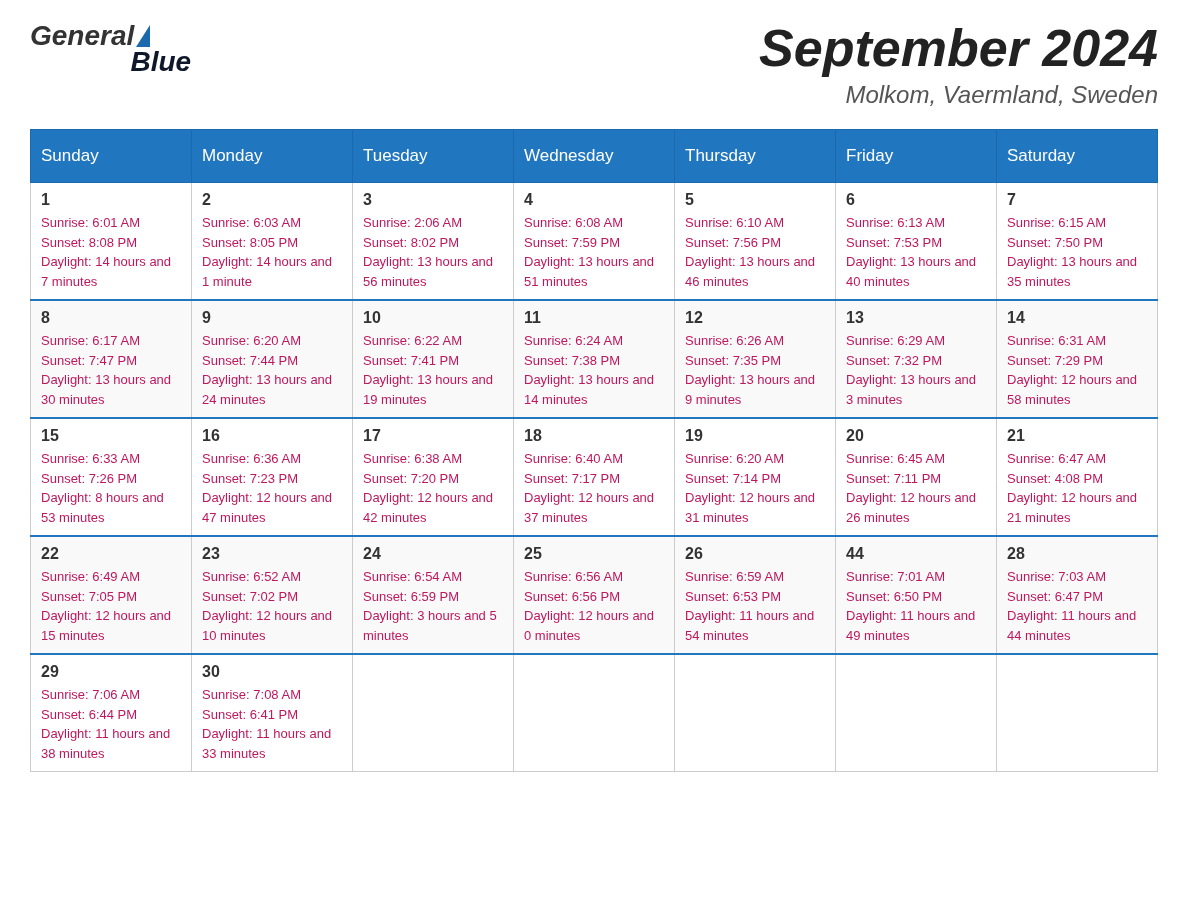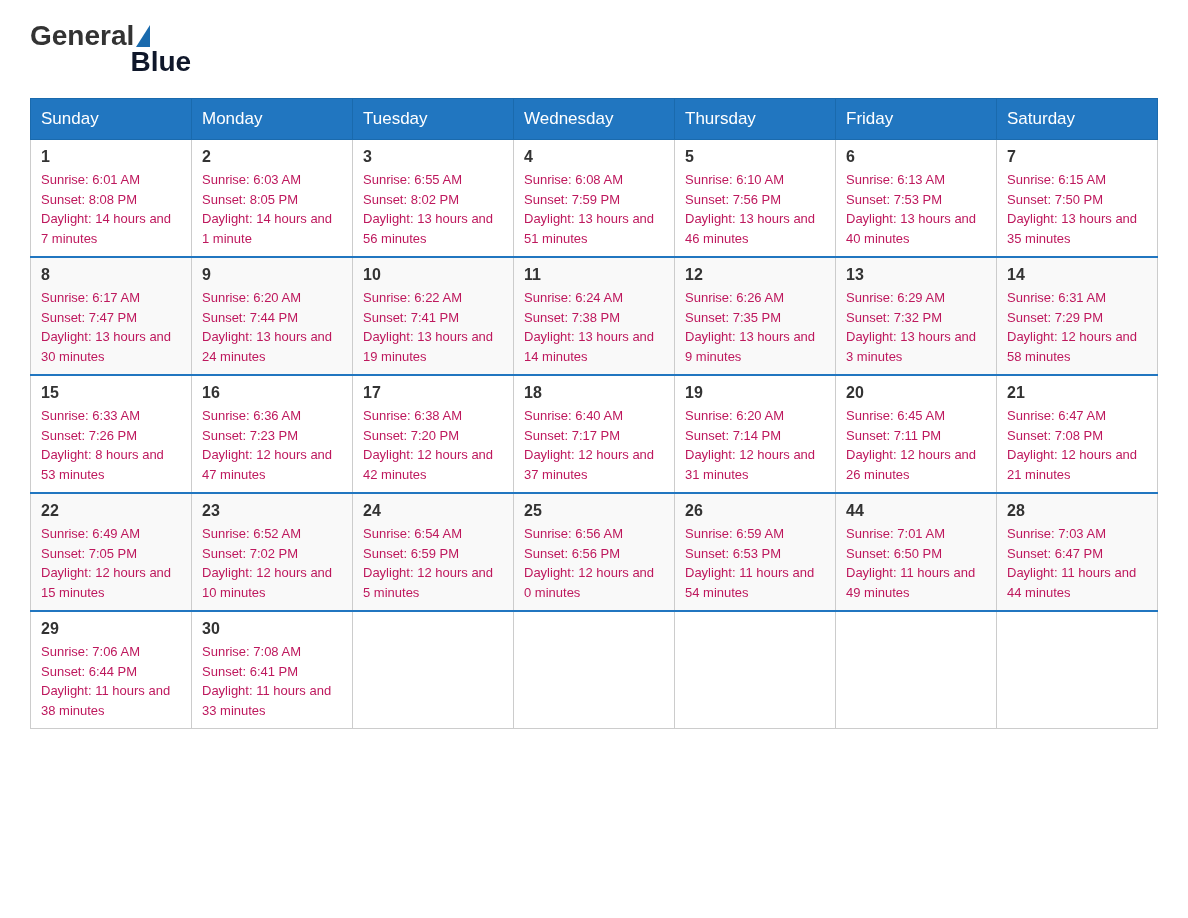--- a/index.html
+++ b/index.html
@@ -8,20 +8,21 @@
       background: #fff;
       padding: 20px 30px;
       width: 1188px;
       min-height: 918px;
     }
     .header {
       display: flex;
       justify-content: space-between;
       align-items: flex-start;
       margin-bottom: 20px;
+      font-style: italic;
     }
     .logo {
       display: flex;
       flex-direction: column;
       align-items: flex-start;
     }
     .logo-text {
       display: flex;
       align-items: center;
       font-size: 28px;
@@ -59,21 +60,21 @@
     }
     .calendar-table {
       width: 100%;
       border-collapse: collapse;
       border: 1px solid #aaa;
     }
     .calendar-table th {
       background-color: #2176c0;
       color: #fff;
       font-size: 17px;
-      padding: 10px 10px;
+      padding: 16px 10px;
       text-align: left;
       border: 1px solid #1a6aad;
       font-weight: normal;
     }
     .calendar-table td {
       vertical-align: top;
       padding: 8px 10px;
       border: 1px solid #ccc;
       width: 14.28%;
       min-height: 90px;
@@ -108,20 +109,24 @@
 <div class="header">
   <div class="logo">
     <div class="logo-text">
       <span class="logo-general">General</span>
       <span class="logo-triangle"></span>
     </div>
     <div style="display:flex; align-items:center; margin-top:-6px;">
       <span style="color:#333; font-size:28px; font-weight:bold; visibility:hidden;">Genera</span>
       <span class="logo-blue" style="margin-left:4px;">Blue</span>
     </div>
+  </div>
+  <div class="title-section">
+    <div class="calendar-title">September 2024</div>
+    <div class="calendar-subtitle">Molkom, Vaermland, Sweden</div>
   </div>
 </div>
 
 <table class="calendar-table">
   <thead>
     <tr>
       <th>Sunday</th>
       <th>Monday</th>
       <th>Tuesday</th>
       <th>Wednesday</th>
@@ -144,21 +149,21 @@
         <span class="day-number">2</span>
         <div class="day-info">
           <span>Sunrise: 6:03 AM</span><br>
           <span>Sunset: 8:05 PM</span><br>
           <span>Daylight: 14 hours and 1 minute</span>
         </div>
       </td>
         <td>
         <span class="day-number">3</span>
         <div class="day-info">
-          <span>Sunrise: 6:55 AM</span><br>
+          <span>Sunrise: 2:06 AM</span><br>
           <span>Sunset: 8:02 PM</span><br>
           <span>Daylight: 13 hours and 56 minutes</span>
         </div>
       </td>
         <td>
         <span class="day-number">4</span>
         <div class="day-info">
           <span>Sunrise: 6:08 AM</span><br>
           <span>Sunset: 7:59 PM</span><br>
           <span>Daylight: 13 hours and 51 minutes</span>
@@ -293,21 +298,21 @@
         <div class="day-info">
           <span>Sunrise: 6:45 AM</span><br>
           <span>Sunset: 7:11 PM</span><br>
           <span>Daylight: 12 hours and 26 minutes</span>
         </div>
       </td>
         <td>
         <span class="day-number">21</span>
         <div class="day-info">
           <span>Sunrise: 6:47 AM</span><br>
-          <span>Sunset: 7:08 PM</span><br>
+          <span>Sunset: 4:08 PM</span><br>
           <span>Daylight: 12 hours and 21 minutes</span>
         </div>
       </td>
       </tr>
       <tr class="row-divider">
         <td>
         <span class="day-number">22</span>
         <div class="day-info">
           <span>Sunrise: 6:49 AM</span><br>
           <span>Sunset: 7:05 PM</span><br>
@@ -320,21 +325,21 @@
           <span>Sunrise: 6:52 AM</span><br>
           <span>Sunset: 7:02 PM</span><br>
           <span>Daylight: 12 hours and 10 minutes</span>
         </div>
       </td>
         <td>
         <span class="day-number">24</span>
         <div class="day-info">
           <span>Sunrise: 6:54 AM</span><br>
           <span>Sunset: 6:59 PM</span><br>
-          <span>Daylight: 12 hours and 5 minutes</span>
+          <span>Daylight: 3 hours and 5 minutes</span>
         </div>
       </td>
         <td>
         <span class="day-number">25</span>
         <div class="day-info">
           <span>Sunrise: 6:56 AM</span><br>
           <span>Sunset: 6:56 PM</span><br>
           <span>Daylight: 12 hours and 0 minutes</span>
         </div>
       </td>

